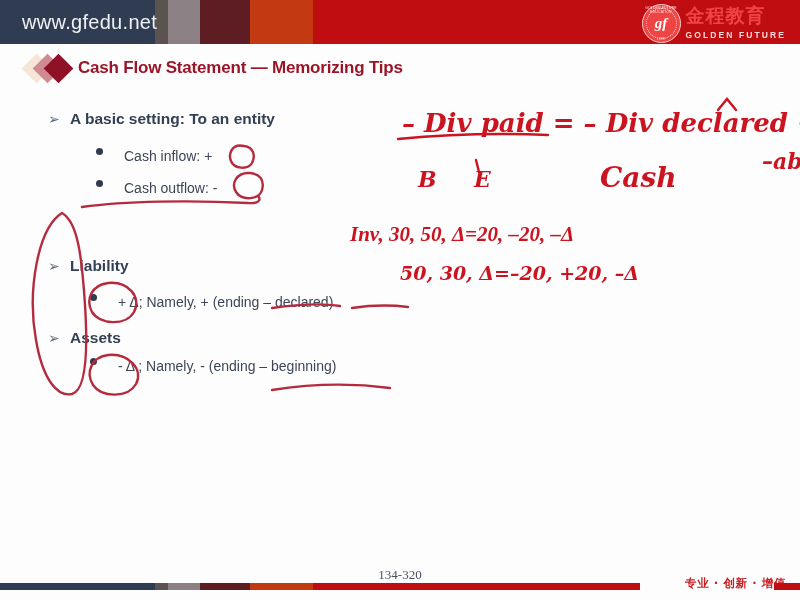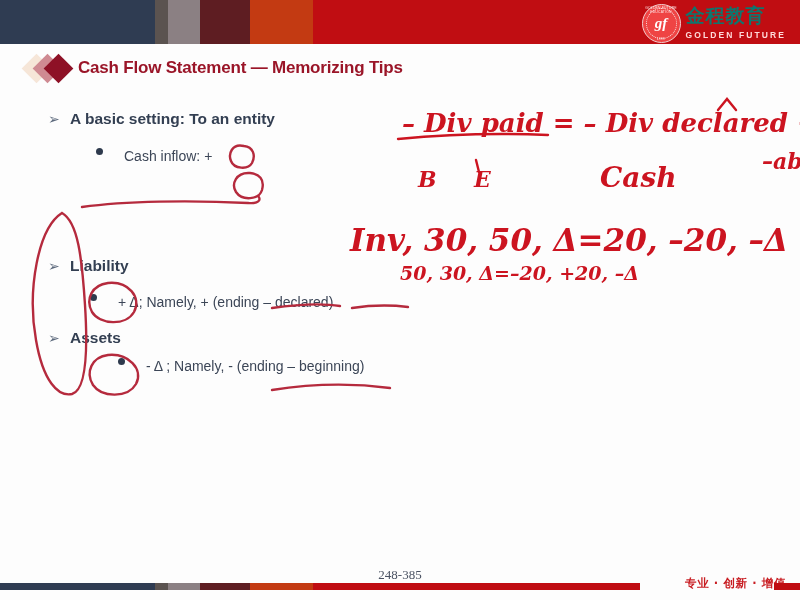--- a/index.html
+++ b/index.html
@@ -36,21 +36,21 @@
     text-align:center;color:#ffffff;font-size:15px;
     font-family:"Liberation Serif","DejaVu Serif",serif;font-style:italic;font-weight:bold;
   }
   .seal .arc{
     position:absolute;left:0;right:0;top:1px;text-align:center;
     font-size:3.4px;color:#ffe9e9;letter-spacing:.2px;
   }
   .seal .arc.bot{top:auto;bottom:1px;}
   .logotext{display:flex;flex-direction:column;justify-content:center;line-height:1;}
   .logo-cn{
-    color:#0f766e;font-size:19px;font-weight:bold;letter-spacing:1px;
+    color:#ef4444;font-size:19px;font-weight:bold;letter-spacing:1px;
     font-family:Liberation Sans, sans-serif;
   }
   .logo-en{
     color:#ffd9d9;font-size:8.5px;font-weight:bold;letter-spacing:2.1px;
     margin-top:6px;
   }
 
   
   .title-row{position:absolute;left:26px;top:50px;height:36px;display:flex;align-items:center;}
   .dias{position:relative;width:52px;height:30px;flex:none;}
@@ -108,20 +108,21 @@
 
   <div class="topbar">
     <div class="seg" style="width:155px;background:#2f3c52;"></div>
     <div class="seg" style="width:13px;background:#5b5350;"></div>
     <div class="seg" style="width:32px;background:#8b8083;"></div>
     <div class="seg" style="width:50px;background:#5e1d22;"></div>
     <div class="seg" style="width:63px;background:#c33a12;"></div>
     <div class="seg" style="width:487px;background:#c00d12;"></div>
   </div>
 
+  <div class="url">www.gfedu.net</div>
 
   <div class="logo">
     <div class="seal">
       <div class="ring"></div>
       <div class="arc">GOLDEN FUTURE EDUCATION</div>
       <div class="mono">gf</div>
       <div class="arc bot">1999</div>
     </div>
     <div class="logotext">
       <div class="logo-cn">金程教育</div>
@@ -142,35 +143,39 @@
 
     <div class="lvl1" style="left:48px;top:110px;">
       <span class="arrow">➢</span><span>A basic setting: To an entity</span>
     </div>
 
     <div class="lvl2" style="left:96px;top:148px;">
       <span class="dot"></span>
       <span>Cash inflow:   +</span>
     </div>
 
+    <div class="lvl2" style="left:96px;top:180px;">
+      <span class="dot"></span>
+      <span>Cash outflow:  -</span>
+    </div>
 
     <div class="lvl1" style="left:48px;top:257px;">
       <span class="arrow">➢</span><span>Liability</span>
     </div>
 
     <div class="lvl2" style="left:90px;top:294px;">
       <span class="dot"></span>
       <span>+ Δ; Namely, + (ending – declared)</span>
     </div>
 
     <div class="lvl1" style="left:48px;top:329px;">
       <span class="arrow">➢</span><span>Assets</span>
     </div>
 
-    <div class="lvl2" style="left:90px;top:358px;margin-left:28px;">
+    <div class="lvl2" style="left:90px;top:358px;">
       <span class="dot"></span>
       <span>-  Δ ; Namely, - (ending – beginning)</span>
     </div>
   </div>
 
   <div class="ink">
 
     <svg width="800" height="600" style="position:absolute;left:0;top:0;">
       <g fill="none" stroke="#b52a3d" stroke-width="2.4" stroke-linecap="round">
 
@@ -203,27 +208,27 @@
     <div class="hw" style="left:402px;top:108px;font-size:26px;letter-spacing:0px;">– Div paid = – Div declared + Div pay</div>
 
     <div class="hw" style="left:722px;top:148px;font-size:22px;margin-left:40px;">–able</div>
 
     <div class="hw" style="left:418px;top:166px;font-size:22px;">B</div>
 
     <div class="hw" style="left:474px;top:166px;font-size:22px;">E</div>
 
     <div class="hw" style="left:600px;top:161px;font-size:28px;">Cash</div>
 
-    <div class="hw" style="left:350px;top:222px;font-size:31px;">Inv,  30,  50,  Δ=20, –20,  –Δ</div>
+    <div class="hw" style="left:350px;top:222px;font-size:21px;font-family:Liberation Serif, serif;">Inv,  30,  50,  Δ=20, –20,  –Δ</div>
 
     <div class="hw" style="left:400px;top:262px;font-size:19px;">50,  30,  Δ=–20, +20,  –Δ</div>
   </div>
 
   <div class="footer">
-    <div class="pageno">248-385</div>
+    <div class="pageno">134-320</div>
     <div class="fbar">
       <div class="seg" style="width:155px;height:7px;background:#2f3c52;"></div>
       <div class="seg" style="width:13px;height:7px;background:#5b5350;"></div>
       <div class="seg" style="width:32px;height:7px;background:#8b8083;"></div>
       <div class="seg" style="width:50px;height:7px;background:#5e1d22;"></div>
       <div class="seg" style="width:63px;height:7px;background:#c33a12;"></div>
       <div class="seg" style="width:327px;height:7px;background:#c00d12;"></div>
     </div>
     <div class="tagline">专业 · 创新 · 增值</div>
     <div class="fbar-red"></div>

